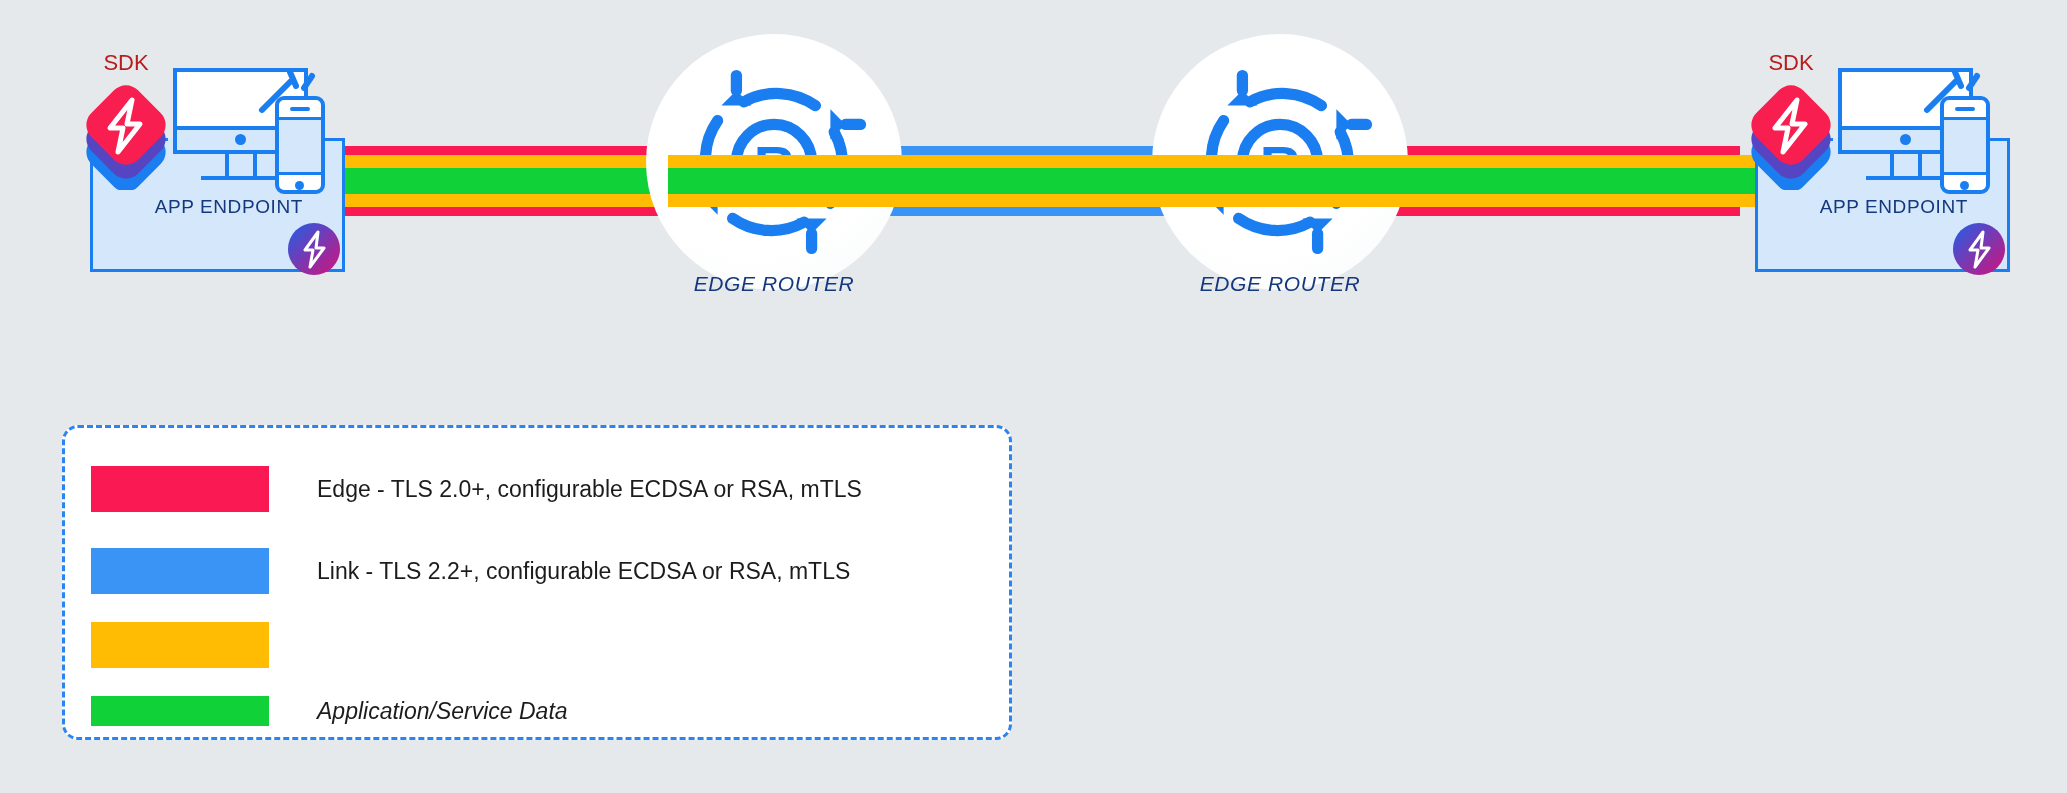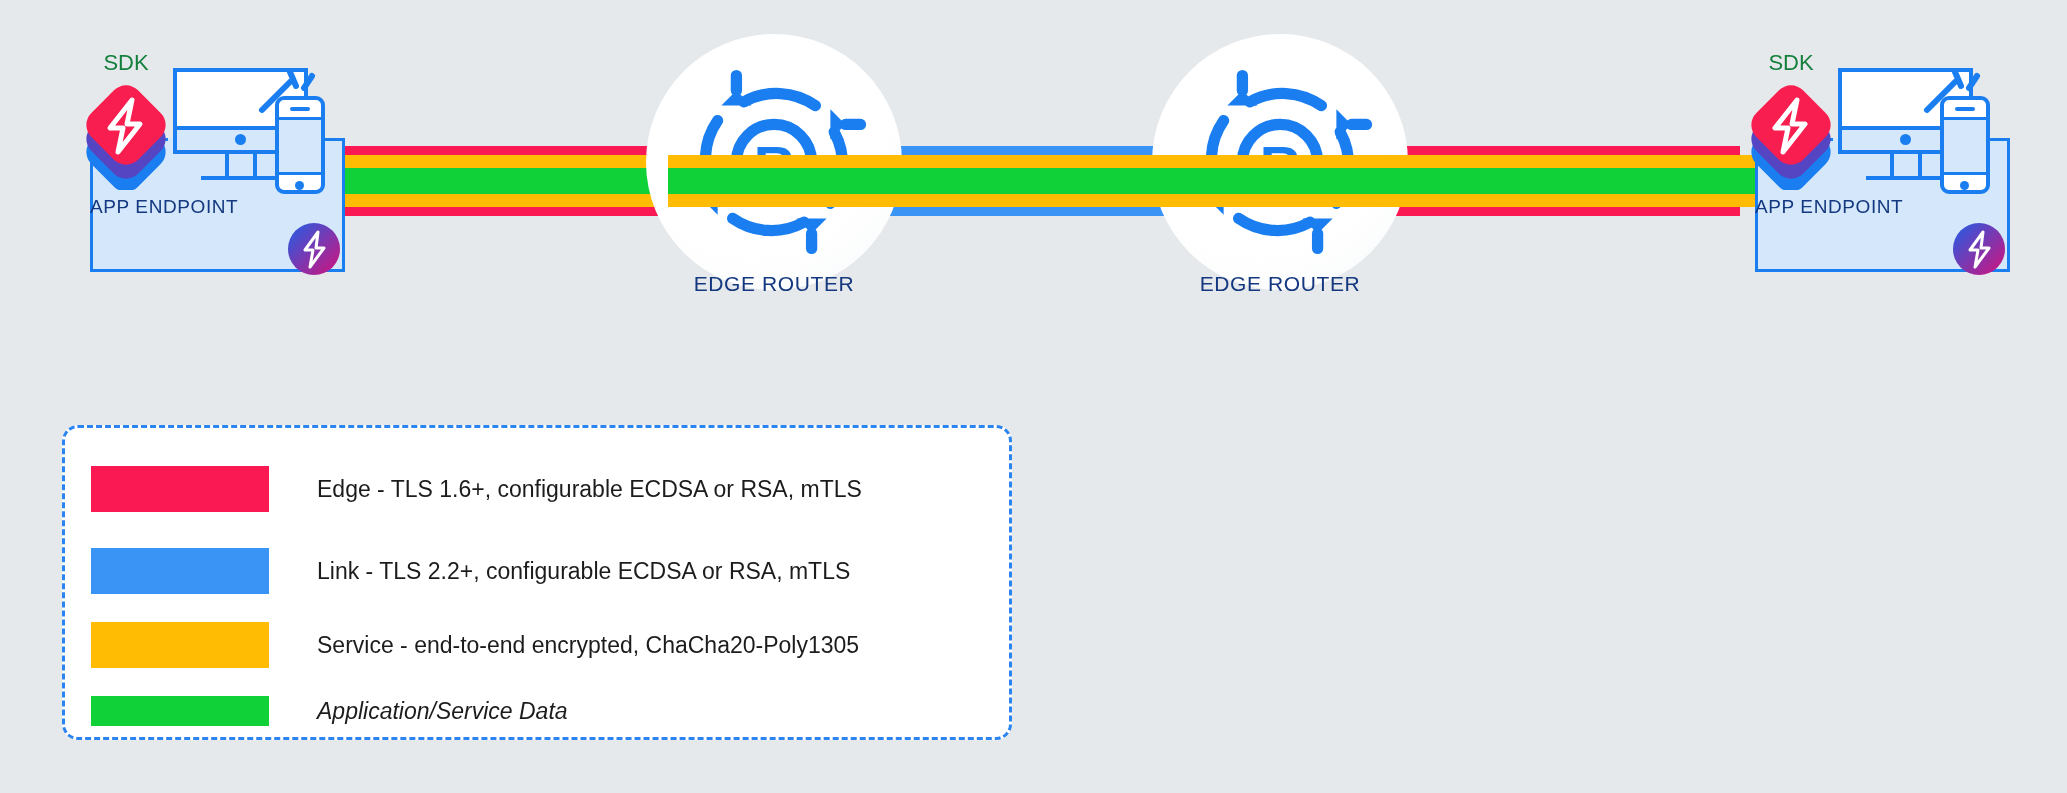--- a/index.html
+++ b/index.html
@@ -62,21 +62,21 @@
     top: 78px;
     width: 105px;
     height: 3px;
     background: #1a7ef0;
   }
   .endpoint-label {
     position: absolute;
     left: 20px;
     top: 136px;
     width: 213px;
-    text-align: left;
+    text-align: right;
     color: #14387f;
     font-size: 19px;
     letter-spacing: 0.6px;
     font-weight: 400;
   }
 
   
   .monitor {
     position: absolute;
     left: 103px;
@@ -161,21 +161,21 @@
   }
   .phone-rays { position: absolute; left: 186px; top: 10px; z-index: 3; }
 
   
   .sdk-badge { position: absolute; left: 0px; top: 20px; width: 112px; height: 110px; z-index: 6; }
   .sdk-label {
     position: absolute;
     left: 0px; top: -10px;
     width: 112px;
     text-align: center;
-    color: #15803d;
+    color: #b91c1c;
     font-size: 22px;
   }
 
   
   .bolt-circle {
     position: absolute;
     width: 52px; height: 52px;
     border-radius: 50%;
     z-index: 7;
   }
@@ -194,20 +194,21 @@
     background: radial-gradient(circle at 42% 34%, #ffffff 0%, #ffffff 58%, #fbfcfd 80%, #f3f5f7 100%);
   }
   .router-label {
     position: absolute;
     top: 272px;
     width: 256px;
     text-align: center;
     color: #14387f;
     font-size: 21px;
     letter-spacing: 0.6px;
+    font-style: italic;
   }
   .router-icon { position: absolute; left: 34px; top: 34px; }
 
   
   .legend {
     position: absolute;
     left: 62px;
     top: 425px;
     width: 950px;
     height: 315px;
@@ -447,31 +448,30 @@
       </svg>
     </div>
 
     <div class="endpoint-label">APP ENDPOINT</div>
   </div>
 
   <div class="legend">
 
     <div class="legend-row r0">
       <div class="legend-swatch" style="background:#fb1954;"></div>
-      <div class="legend-text">Edge - TLS 1.6+, configurable ECDSA or RSA, mTLS</div>
+      <div class="legend-text">Edge - TLS 2.0+, configurable ECDSA or RSA, mTLS</div>
     </div>
 
     <div class="legend-row r1">
       <div class="legend-swatch" style="background:#3a94f5;"></div>
       <div class="legend-text">Link - TLS 2.2+, configurable ECDSA or RSA, mTLS</div>
     </div>
 
     <div class="legend-row r2">
       <div class="legend-swatch" style="background:#ffbc02;"></div>
-      <div class="legend-text">Service - end-to-end encrypted, ChaCha20-Poly1305</div>
     </div>
 
     <div class="legend-row r3">
       <div class="legend-swatch" style="background:#10d238;"></div>
       <div class="legend-text">Application/Service Data</div>
     </div>
 
   </div>
 
 </div>

